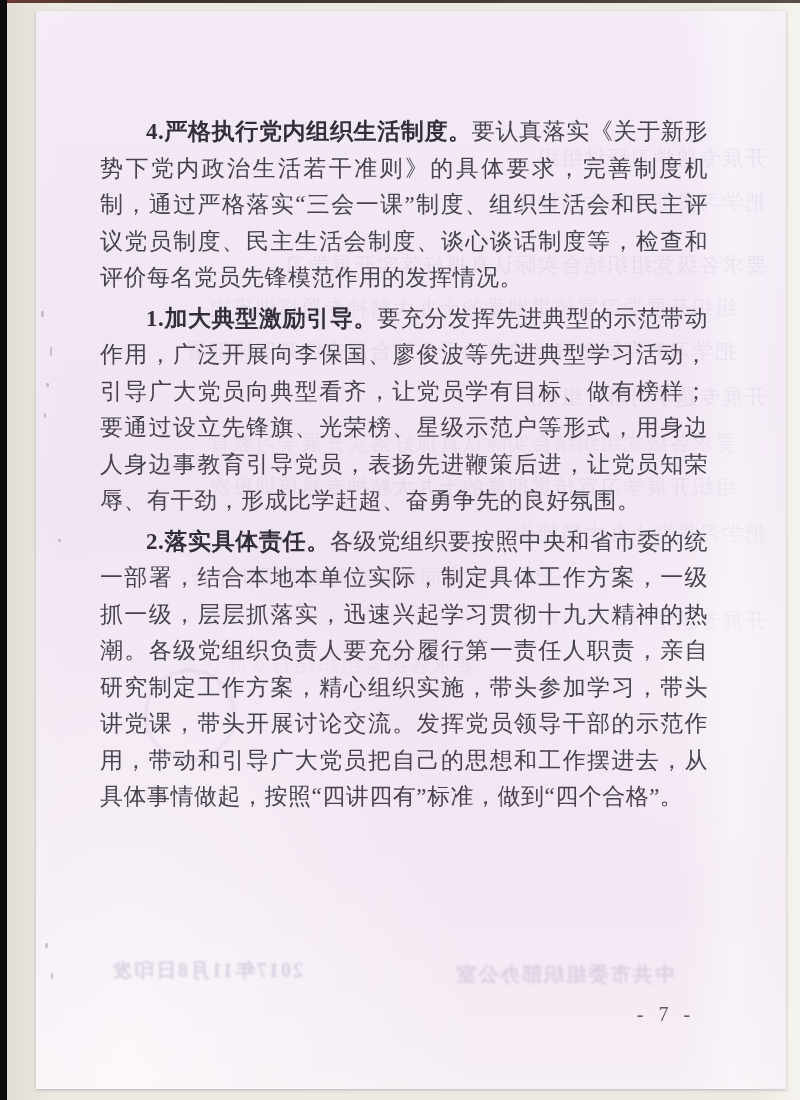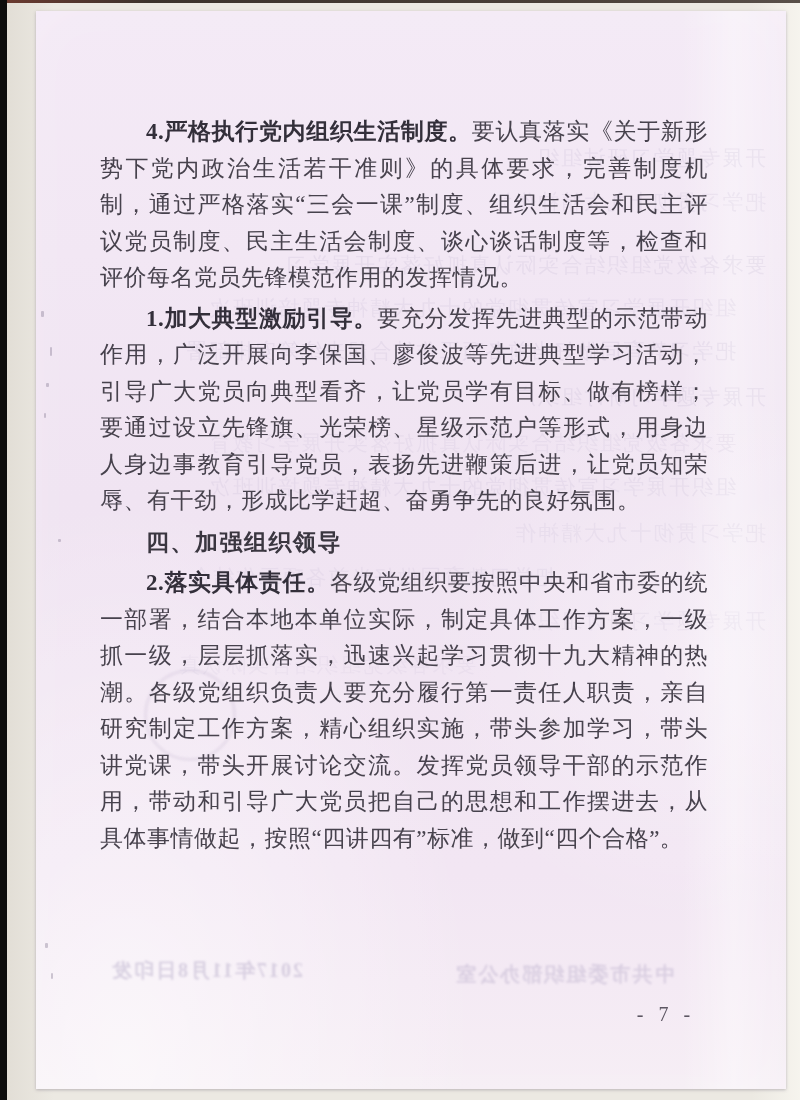--- a/index.html
+++ b/index.html
@@ -103,21 +103,20 @@
       <span class="bleed" style="left: 100px; top: 462px; width: 600px; opacity: 0.09;">组织开展学习宣传贯彻党的十九大精神专题培训班次</span>
       <span class="bleed" style="left: 478px; top: 508px; width: 252px; opacity: 0.08;">把学习贯彻十九大精神作为首要</span>
       <span class="bleed" style="left: 100px; top: 552px; width: 420px; opacity: 0.08;">把学习教育同做好当前各项工作结合</span>
       <span class="bleed" style="left: 478px; top: 596px; width: 252px; opacity: 0.07;">开展专题学习研讨组织广大党员</span>
       <span class="bleed" style="left: 140px; top: 640px; width: 300px; opacity: 0.06;">要求各级党组织结合实际认真</span>
     </div>
 
   <div class="content">
     <p><span class="lead">4.严格执行党内组织生活制度。</span><span>要认真落实《关于新形势下党内政治生活若干准则》的具体要求，完善制度机制，通过严格落实“三会一课”制度、组织生活会和民主评议党员制度、民主生活会制度、谈心谈话制度等，检查和评价每名党员先锋模范作用的发挥情况。</span></p>
     <p><span class="lead">1.加大典型激励引导。</span><span>要充分发挥先进典型的示范带动作用，广泛开展向李保国、廖俊波等先进典型学习活动，引导广大党员向典型看齐，让党员学有目标、做有榜样；要通过设立先锋旗、光荣榜、星级示范户等形式，用身边人身边事教育引导党员，表扬先进鞭策后进，让党员知荣辱、有干劲，形成比学赶超、奋勇争先的良好氛围。</span></p>
-    <p class="section-heading"><span class="lead">四、加强组织领导</span></p>
     <p><span class="lead">2.落实具体责任。</span><span>各级党组织要按照中央和省市委的统一部署，结合本地本单位实际，制定具体工作方案，一级抓一级，层层抓落实，迅速兴起学习贯彻十九大精神的热潮。各级党组织负责人要充分履行第一责任人职责，亲自研究制定工作方案，精心组织实施，带头参加学习，带头讲党课，带头开展讨论交流。发挥党员领导干部的示范作用，带动和引导广大党员把自己的思想和工作摆进去，从具体事情做起，按照“四讲四有”标准，做到“四个合格”。</span></p>
   </div>
 
   <div class="page-number">- 7 -</div>
 
   <div class="speck s1"></div>
   <div class="speck s2"></div>
   <div class="speck s3"></div>
   <div class="speck s4"></div>
   <div class="speck s5"></div>

